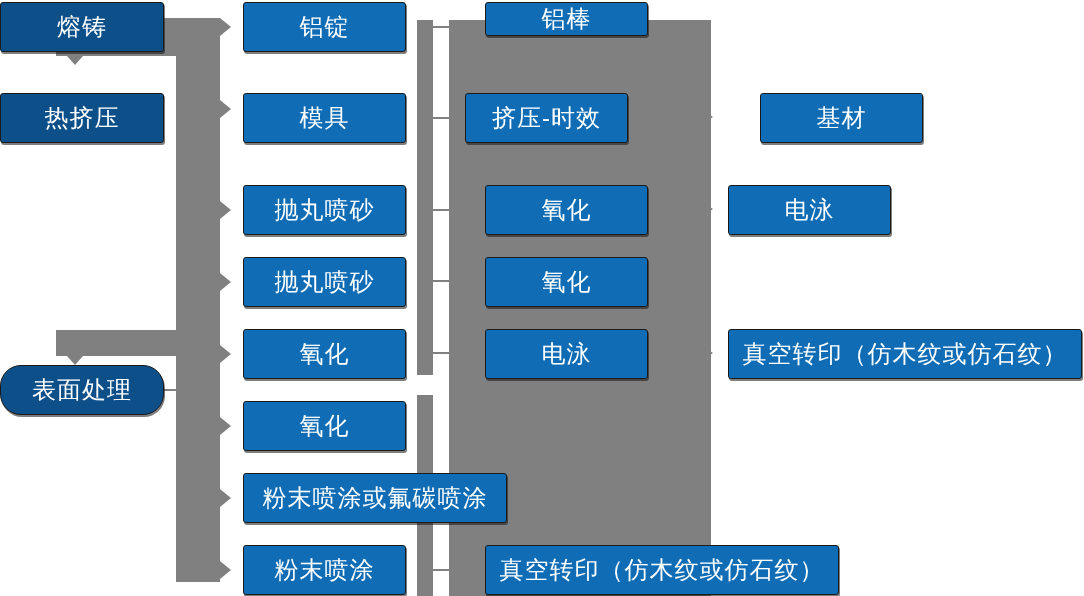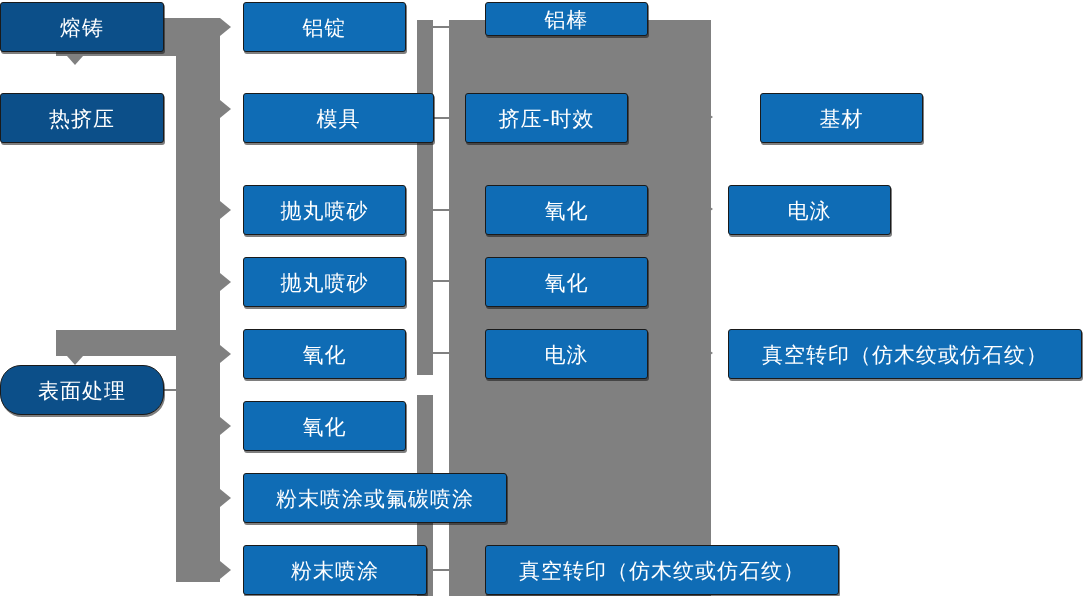--- a/index.html
+++ b/index.html
@@ -54,21 +54,21 @@
   
   .node{
     position:absolute;
     box-sizing:border-box;
     display:flex;
     align-items:center;
     justify-content:center;
     color:#ffffff;
     border:1px solid #1a1a1a;
     border-radius:3px;
-    font-size:21px;
+    font-size:24px;
     line-height:1;
     letter-spacing:1px;
     white-space:nowrap;
     box-shadow:1px 2px 0 rgba(20,20,20,.55);
     z-index:5;
   }
   .node.dark{ background:#0c4f89; }
   .node.mid { background:#0f6cb5; }
   .node .txt{ pointer-events:none; }
 </style>
@@ -115,39 +115,39 @@
   <div class="node dark" style="left:0px; top:93px; width:164px; height:50px;">
     <span class="txt">热挤压</span>
   </div>
   <div class="node dark" style="left:0px; top:365px; width:164px; height:50px;border-radius:21px;">
     <span class="txt">表面处理</span>
   </div>
 
   <div class="node mid" style="left:243px; top:2px; width:163px; height:50px;">
     <span class="txt">铝锭</span>
   </div>
-  <div class="node mid" style="left:243px; top:93px; width:191px; height:50px;">
+  <div class="node mid" style="left:243px; top:93px; width:163px; height:50px;">
     <span class="txt">模具</span>
   </div>
   <div class="node mid" style="left:243px; top:185px; width:163px; height:50px;">
     <span class="txt">抛丸喷砂</span>
   </div>
   <div class="node mid" style="left:243px; top:257px; width:163px; height:50px;">
     <span class="txt">抛丸喷砂</span>
   </div>
   <div class="node mid" style="left:243px; top:329px; width:163px; height:50px;">
     <span class="txt">氧化</span>
   </div>
   <div class="node mid" style="left:243px; top:401px; width:163px; height:50px;">
     <span class="txt">氧化</span>
   </div>
   <div class="node mid" style="left:243px; top:473px; width:264px; height:50px;">
     <span class="txt">粉末喷涂或氟碳喷涂</span>
   </div>
-  <div class="node mid" style="left:243px; top:545px; width:184px; height:50px;">
+  <div class="node mid" style="left:243px; top:545px; width:163px; height:50px;">
     <span class="txt">粉末喷涂</span>
   </div>
 
   <div class="node mid" style="left:485px; top:2px; width:163px; height:34px;">
     <span class="txt">铝棒</span>
   </div>
   <div class="node mid" style="left:465px; top:93px; width:163px; height:50px;">
     <span class="txt">挤压-时效</span>
   </div>
   <div class="node mid" style="left:485px; top:185px; width:163px; height:50px;">

